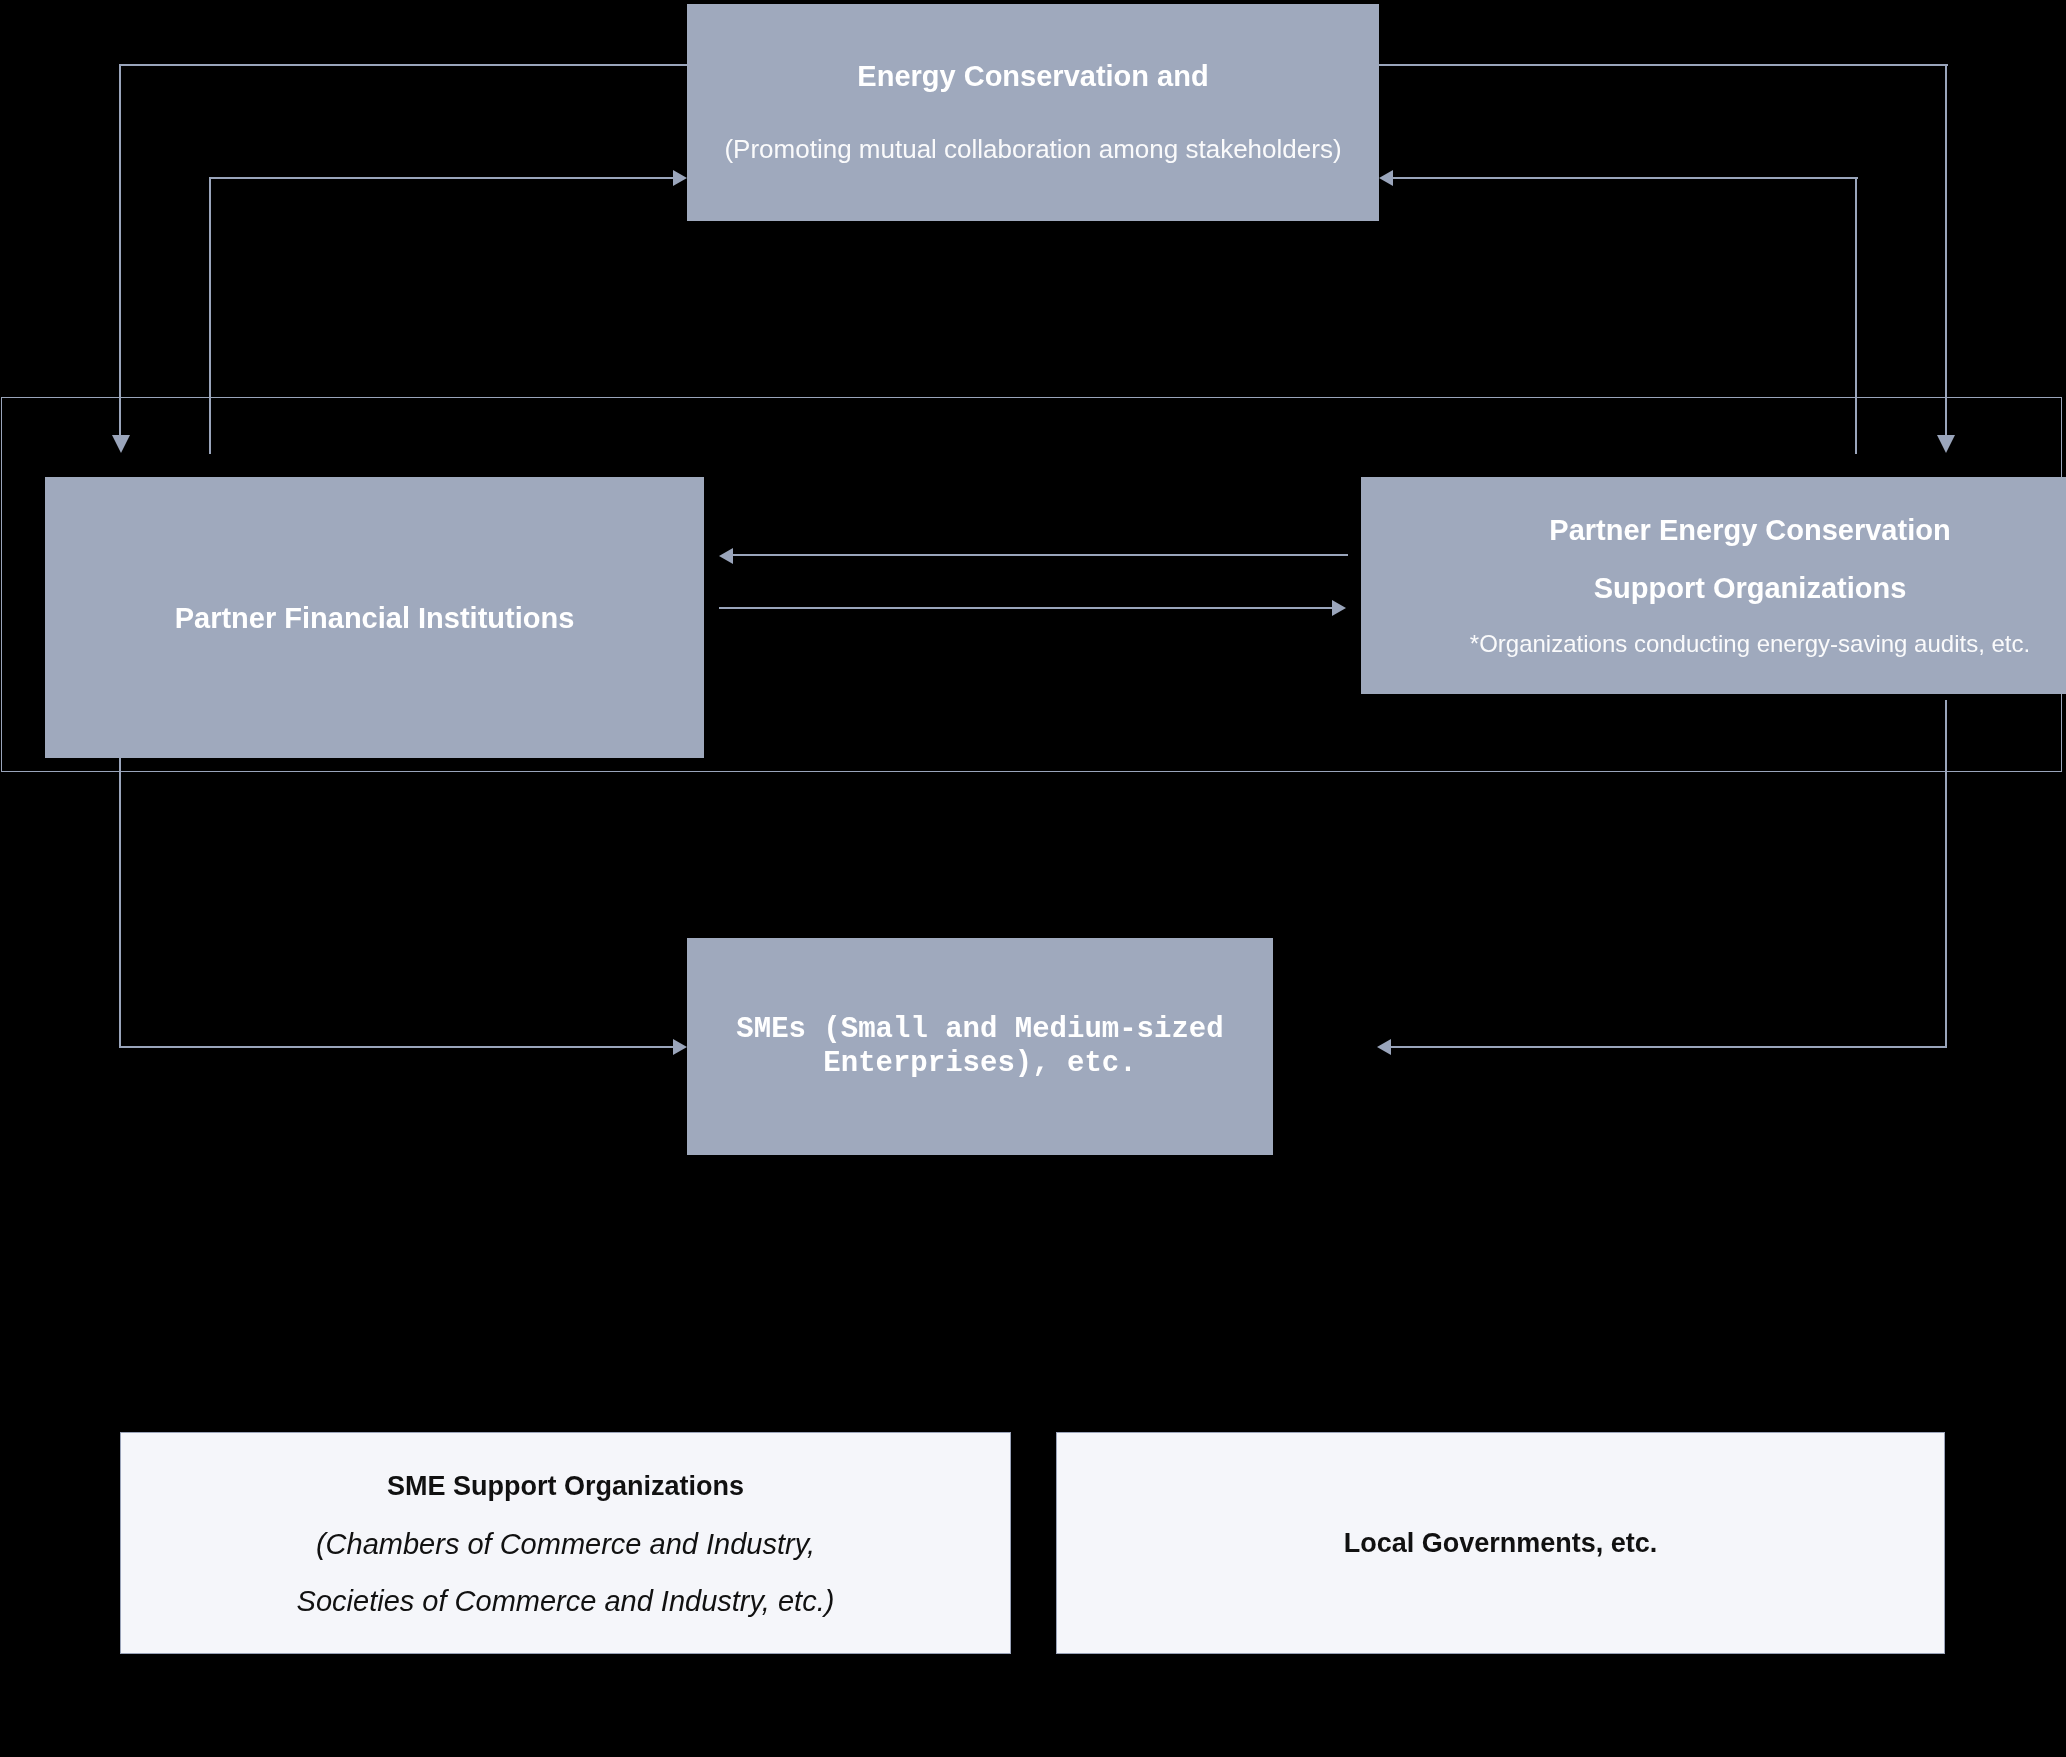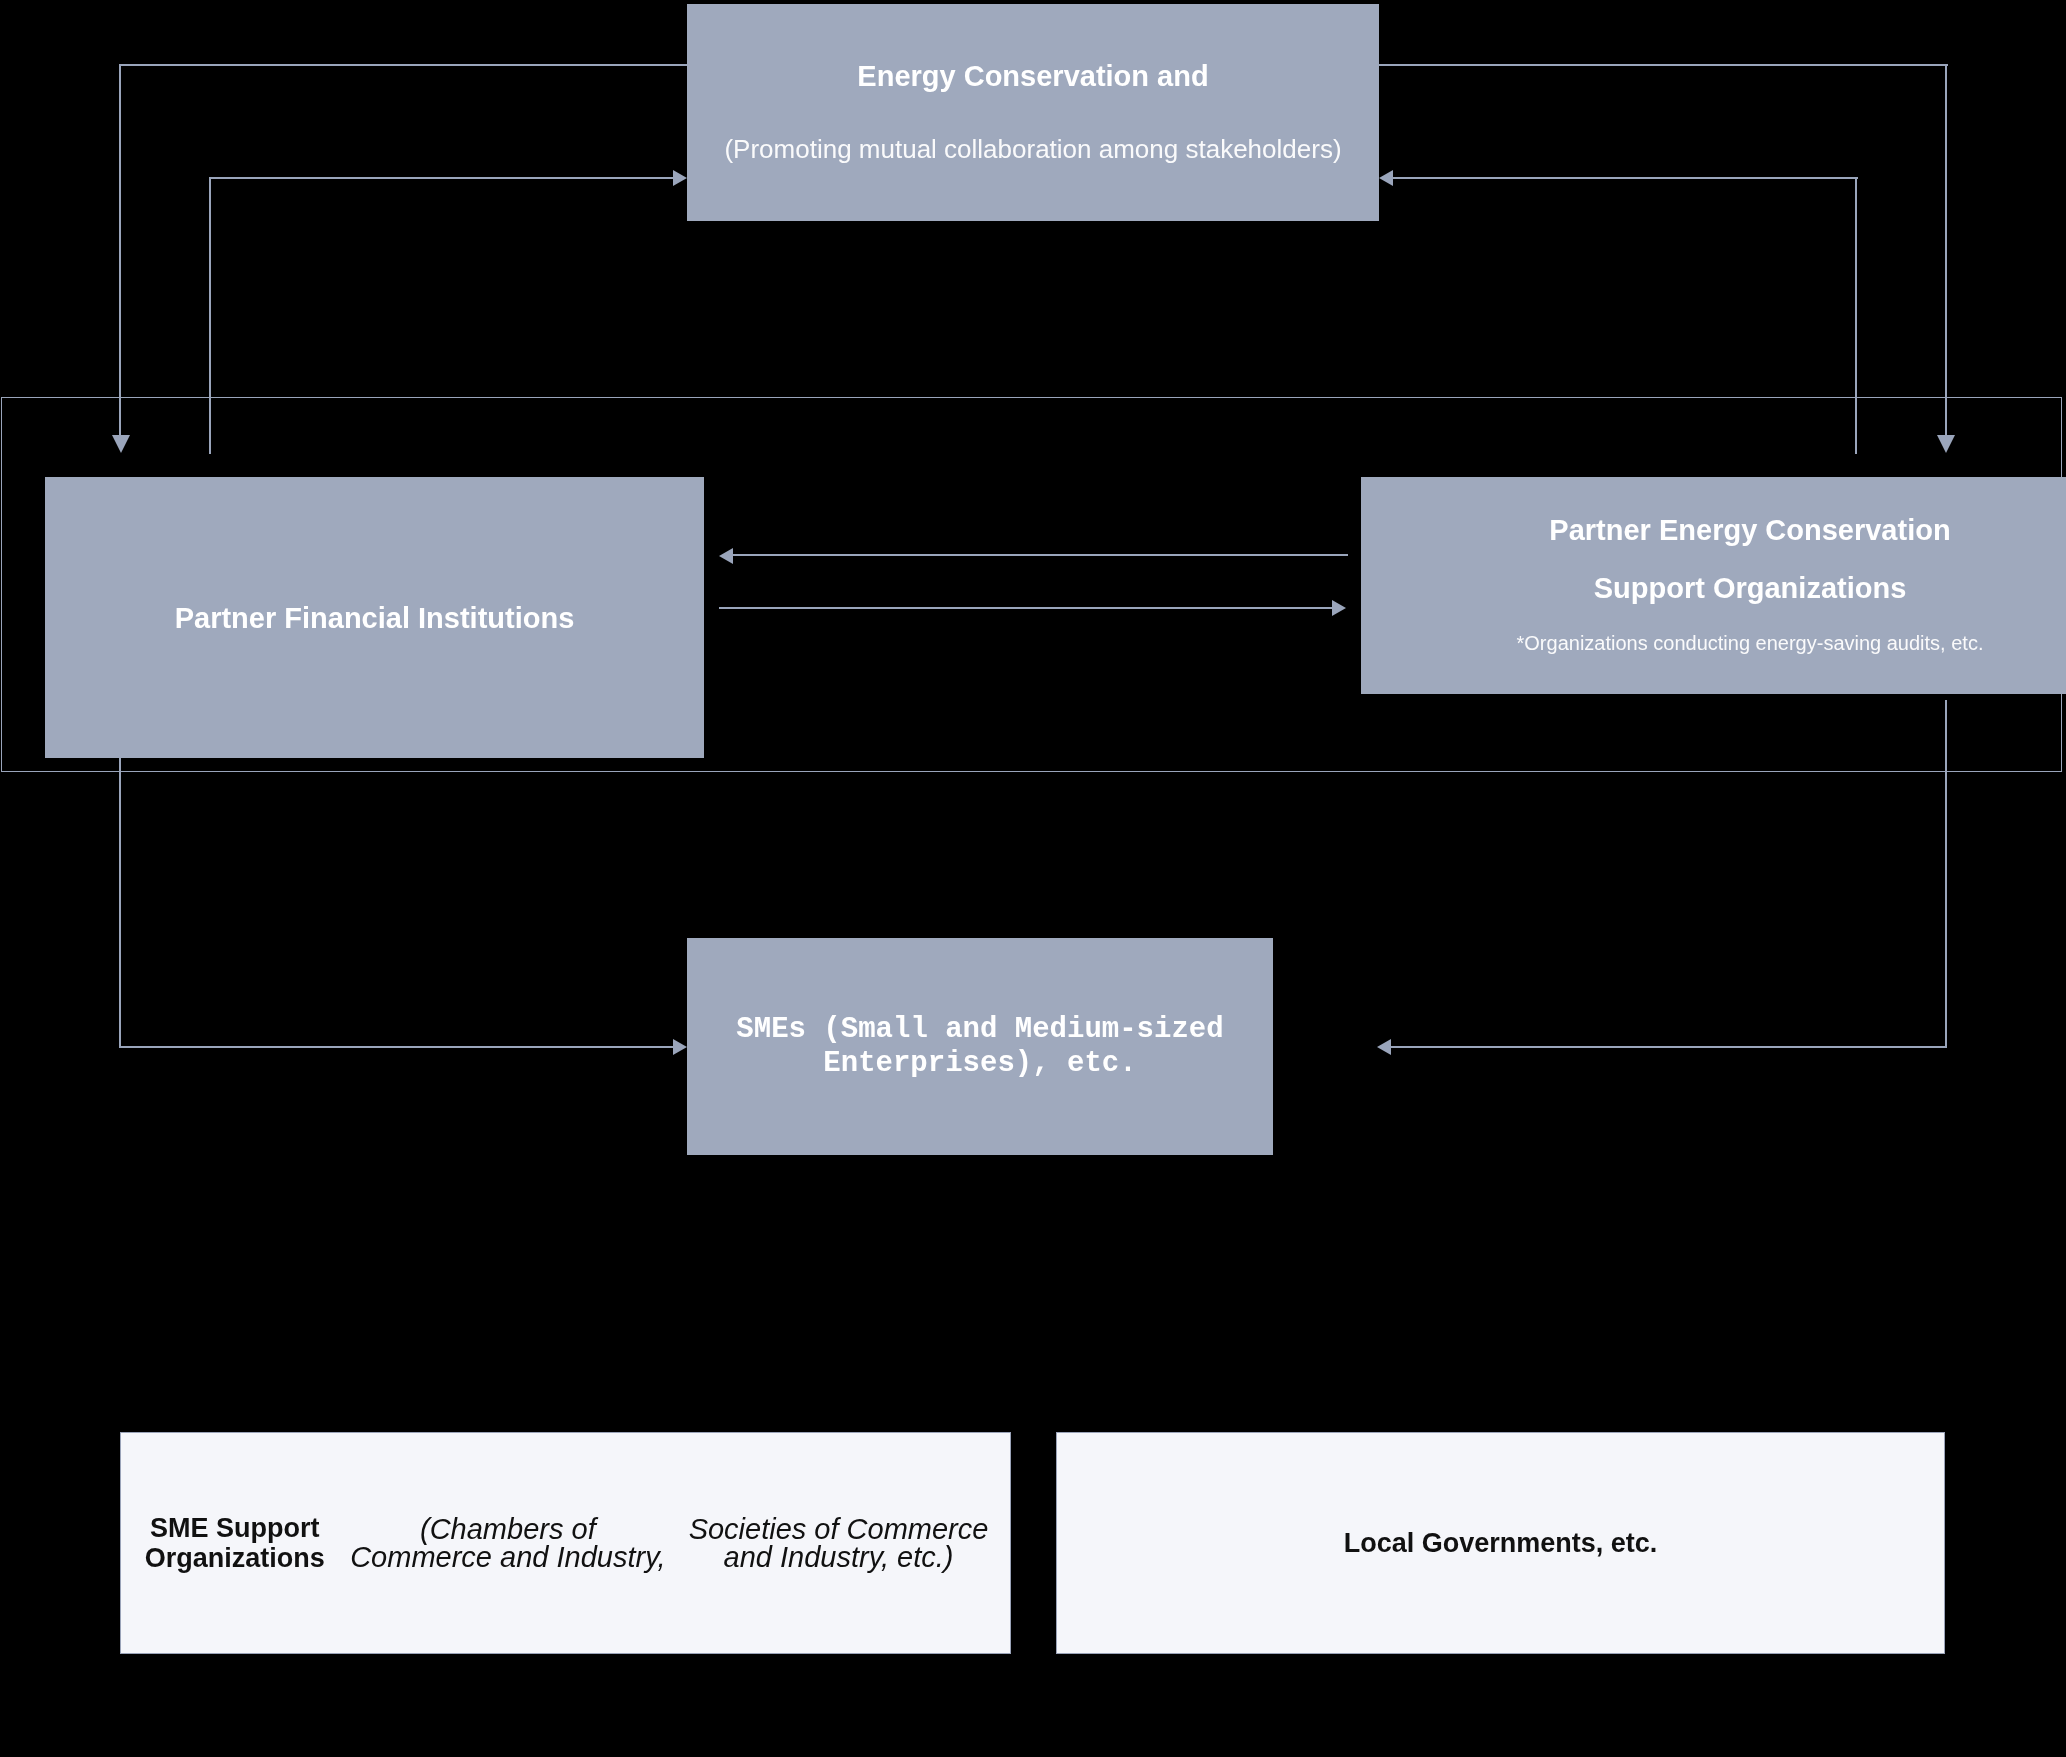--- a/index.html
+++ b/index.html
@@ -17,26 +17,26 @@
     width:2066px;height:1757px;position:relative;overflow:hidden;
     font-family:"Liberation Sans", sans-serif;
   }
   .node{
     position:absolute;background:var(--node-fill);color:var(--node-text);
     display:flex;flex-direction:column;align-items:center;justify-content:center;
     text-align:center;z-index:3;
   }
   .node .t-bold{font-weight:bold;font-size:29px;line-height:34px;}
   .node .t-reg{font-weight:normal;font-size:26px;line-height:31px;opacity:.95;}
-  .node .t-note{font-weight:normal;font-size:20px;line-height:29px;opacity:.95;}
+  .node .t-note{font-weight:normal;font-size:24px;line-height:29px;opacity:.95;}
   .gap56{row-gap:41px;}
   .gap52{row-gap:24px;}
   .panel{
     position:absolute;background:var(--panel-fill);border:1.9px solid var(--panel-border);
-    color:var(--panel-text);display:flex;flex-direction:row;align-items:center;
+    color:var(--panel-text);display:flex;flex-direction:column;align-items:center;
     justify-content:center;text-align:center;z-index:3;row-gap:29px;
   }
   .panel .p-bold{font-weight:bold;font-size:27px;line-height:30px;}
   .panel .p-reg{font-weight:normal;font-size:29px;line-height:28px;font-style:italic;}
   .frame{
     position:absolute;left:1.4px;top:397px;width:2061px;height:375px;
     border:1.4px solid var(--line);z-index:1;background:transparent;
   }
   .hline,.vline{position:absolute;background:var(--line);z-index:2;}
   .hline{height:2.3px;}

